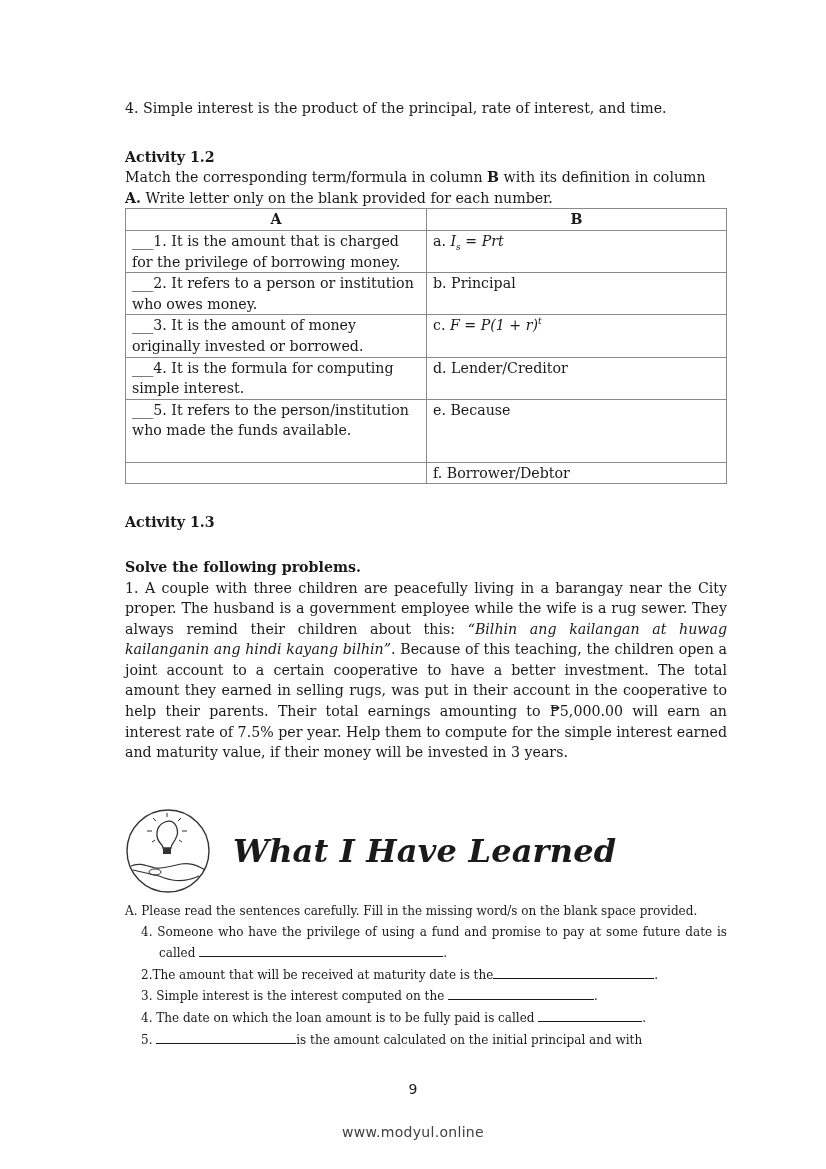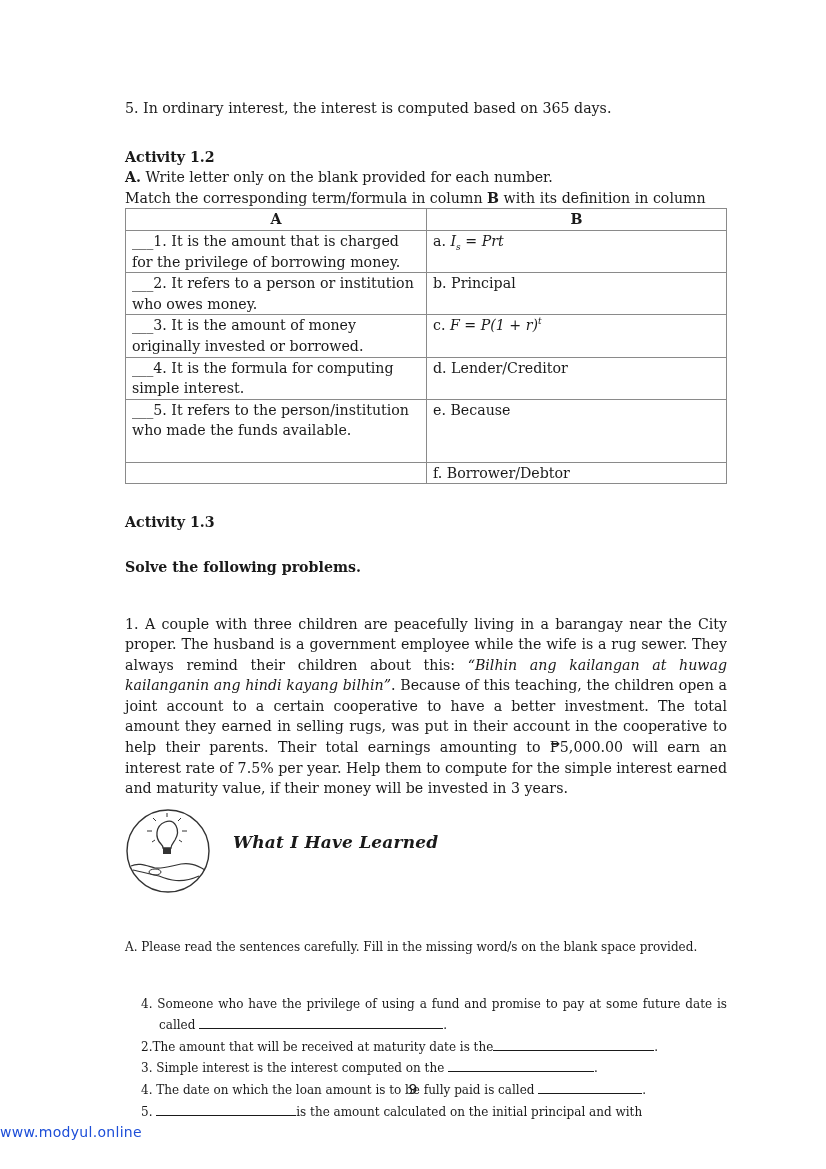--- a/index.html
+++ b/index.html
@@ -1,52 +1,52 @@
 <!DOCTYPE html>
 <html><head>
 <meta charset="utf-8">
 <style>
   html, body { margin: 0; padding: 0; background: #ffffff; }
   body { width: 826px; height: 1169px; position: relative; overflow: hidden;
          font-family: "DejaVu Serif", "Liberation Serif", serif; color: #1a1a1a; }
   .page { position: absolute; left: 125px; top: 98px; width: 602px; font-size: 14.2px; line-height: 20.6px; }
   .line { white-space: nowrap; }
-  .justify { text-align: justify; margin-top: 36px; }
+  .justify { text-align: justify; }
   .heading { font-weight: bold; margin-top: 4px; }
   table.match { border-collapse: collapse; width: 602px; font-size: 14.2px; line-height: 20.6px; }
   table.match th, table.match td { border: 1px solid #8a8a8a; vertical-align: top; padding: 0 6px 0 6px; text-align: left; }
   table.match th { text-align: center; font-weight: bold; height: 20px; padding: 0; }
   table.match td.colA { width: 288px; }
   .math { font-family: "DejaVu Serif", "Liberation Serif", serif; font-style: italic; }
   sub, sup { font-size: 9px; line-height: 0; }
   .blank { display: inline-block; border-bottom: 1px solid #1a1a1a; height: 14px; vertical-align: baseline; }
   .banner { position: absolute; left: 125px; top: 808px; width: 602px; height: 90px; }
   .icon-circle { position: absolute; left: 0; top: 0; width: 86px; height: 86px; }
   .banner-title { position: absolute; left: 108px; top: 24px; font-family: "DejaVu Serif", serif;
-                  font-weight: bold; font-style: italic; font-size: 17px; letter-spacing: 0.2px; }
+                  font-weight: bold; font-style: italic; font-size: 32px; letter-spacing: 0.2px; }
   .learned { position: absolute; left: 125px; top: 901px; width: 602px; font-size: 12px; line-height: 20.6px; }
   .indent2 { padding-left: 16px; }
   .pagenum { position: absolute; left: 0; width: 826px; top: 1081px; text-align: center;
              font-family: "DejaVu Sans", sans-serif; font-size: 14px; }
-  .watermark { position: absolute; left: 0; width: 826px; top: 1124px; 
-               font-family: "DejaVu Sans", sans-serif; font-size: 14px; color: #1d4ed8; letter-spacing: 0.3px; }
+  .watermark { position: absolute; left: 0; width: 826px; top: 1124px; text-align: center;
+               font-family: "DejaVu Sans", sans-serif; font-size: 14px; color: #404040; letter-spacing: 0.3px; }
 </style>
 </head>
 <body>
 
 <div class="page">
-  <div class="line">5. In ordinary interest, the interest is computed based on 365 days.</div>
+  <div class="line">4. Simple interest is the product of the principal, rate of interest, and time.</div>
   <div style="height:24px"></div>
 
   <div class="heading">Activity 1.2</div>
   <div style="white-space:nowrap">
-    <b>A.</b><span> Write letter only on the blank provided for each number.</span>
+    <span>Match the corresponding term/formula in column </span><b>B</b><span> with its definition in column</span>
   </div>
   <div style="white-space:nowrap">
-    <span>Match the corresponding term/formula in column </span><b>B</b><span> with its definition in column</span>
+    <b>A.</b><span> Write letter only on the blank provided for each number.</span>
   </div>
 
   <table class="match">
     <tbody>
         <tr>
       <th>A</th>
       <th>B</th>
     </tr>
     <tr>
       <td class="colA" style="height:41px">

